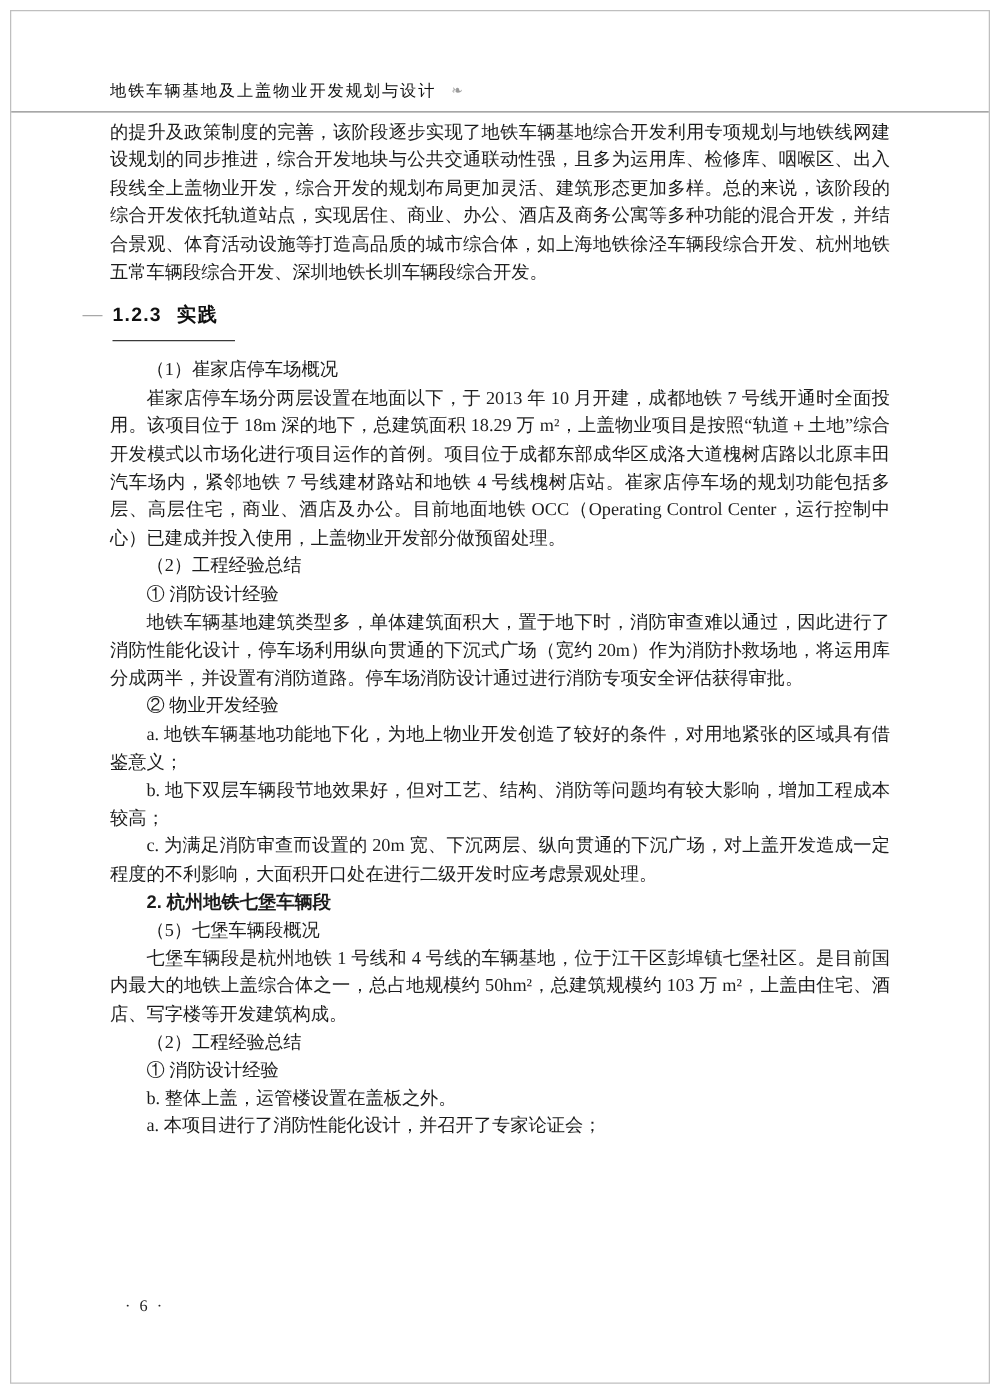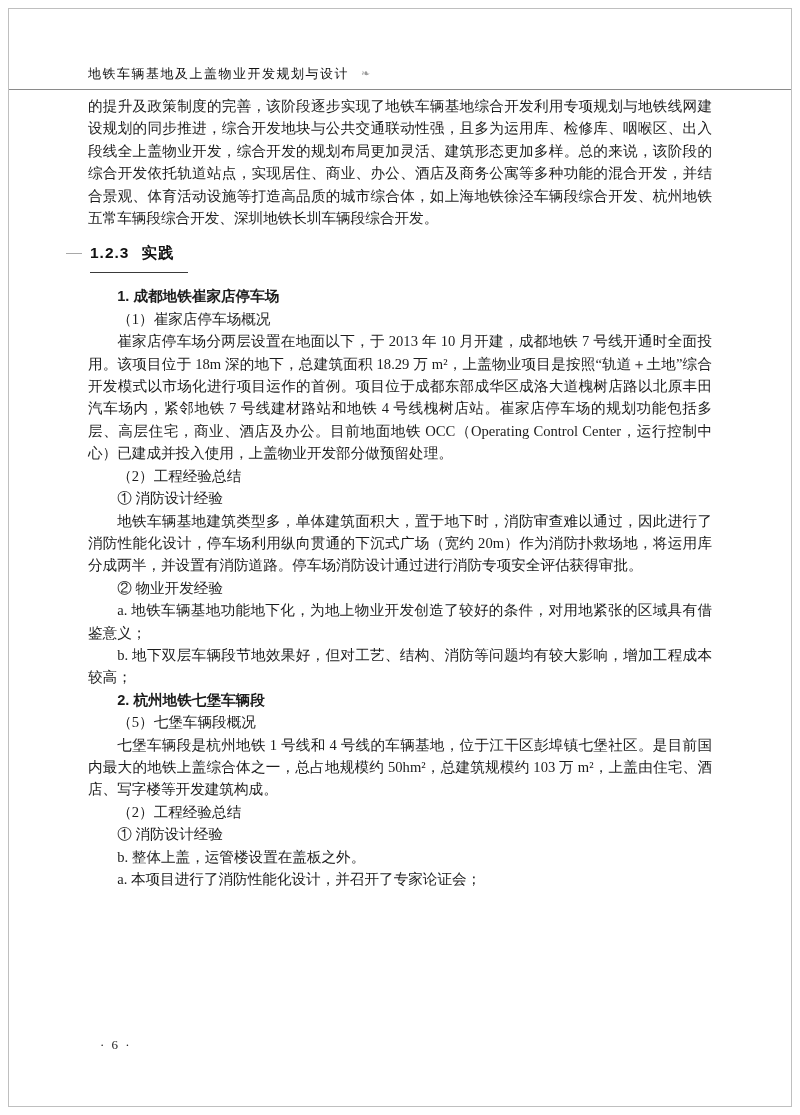--- a/index.html
+++ b/index.html
@@ -96,29 +96,29 @@
   <div class="header-rule"></div>
 
   <div class="content">
 
     <p class="para noindent">的提升及政策制度的完善，该阶段逐步实现了地铁车辆基地综合开发利用专项规划与地铁线网建设规划的同步推进，综合开发地块与公共交通联动性强，且多为运用库、检修库、咽喉区、出入段线全上盖物业开发，综合开发的规划布局更加灵活、建筑形态更加多样。总的来说，该阶段的综合开发依托轨道站点，实现居住、商业、办公、酒店及商务公寓等多种功能的混合开发，并结合景观、体育活动设施等打造高品质的城市综合体，如上海地铁徐泾车辆段综合开发、杭州地铁五常车辆段综合开发、深圳地铁长圳车辆段综合开发。</p>
 
     <div class="section-heading">
       <span class="section-dash"></span><span class="section-text"><span class="section-number">1.2.3</span><span>实践</span></span>
     </div>
 
-    <p class="case-title">1. 成都地铁崔家店停车场</p>
     <p class="sub-heading">（1）崔家店停车场概况</p>
     <p class="para">崔家店停车场分两层设置在地面以下，于 2013 年 10 月开建，成都地铁 7 号线开通时全面投用。该项目位于 18m 深的地下，总建筑面积 18.29 万 m²，上盖物业项目是按照“轨道＋土地”综合开发模式以市场化进行项目运作的首例。项目位于成都东部成华区成洛大道槐树店路以北原丰田汽车场内，紧邻地铁 7 号线建材路站和地铁 4 号线槐树店站。崔家店停车场的规划功能包括多层、高层住宅，商业、酒店及办公。目前地面地铁 OCC（Operating Control Center，运行控制中心）已建成并投入使用，上盖物业开发部分做预留处理。</p>
     <p class="sub-heading">（2）工程经验总结</p>
     <p class="sub-heading">① 消防设计经验</p>
     <p class="para">地铁车辆基地建筑类型多，单体建筑面积大，置于地下时，消防审查难以通过，因此进行了消防性能化设计，停车场利用纵向贯通的下沉式广场（宽约 20m）作为消防扑救场地，将运用库分成两半，并设置有消防道路。停车场消防设计通过进行消防专项安全评估获得审批。</p>
     <p class="sub-heading">② 物业开发经验</p>
     <p class="para">a. 地铁车辆基地功能地下化，为地上物业开发创造了较好的条件，对用地紧张的区域具有借鉴意义；</p>
     <p class="para">b. 地下双层车辆段节地效果好，但对工艺、结构、消防等问题均有较大影响，增加工程成本较高；</p>
+    <p class="para">c. 为满足消防审查而设置的 20m 宽、下沉两层、纵向贯通的下沉广场，对上盖开发造成一定程度的不利影响，大面积开口处在进行二级开发时应考虑景观处理。</p>
 
     <p class="case-title">2. 杭州地铁七堡车辆段</p>
     <p class="sub-heading">（5）七堡车辆段概况</p>
     <p class="para">七堡车辆段是杭州地铁 1 号线和 4 号线的车辆基地，位于江干区彭埠镇七堡社区。是目前国内最大的地铁上盖综合体之一，总占地规模约 50hm²，总建筑规模约 103 万 m²，上盖由住宅、酒店、写字楼等开发建筑构成。</p>
     <p class="sub-heading">（2）工程经验总结</p>
     <p class="sub-heading">① 消防设计经验</p>
     <p class="para">b. 整体上盖，运管楼设置在盖板之外。</p>
     <p class="para">a. 本项目进行了消防性能化设计，并召开了专家论证会；</p>
 
   </div>

